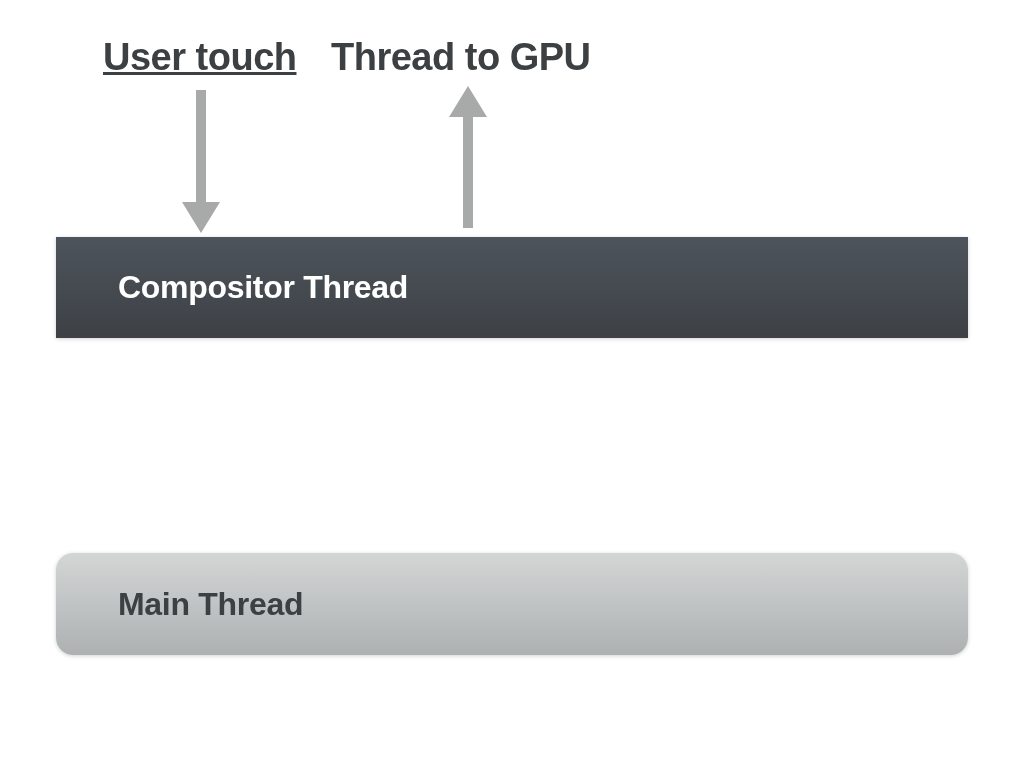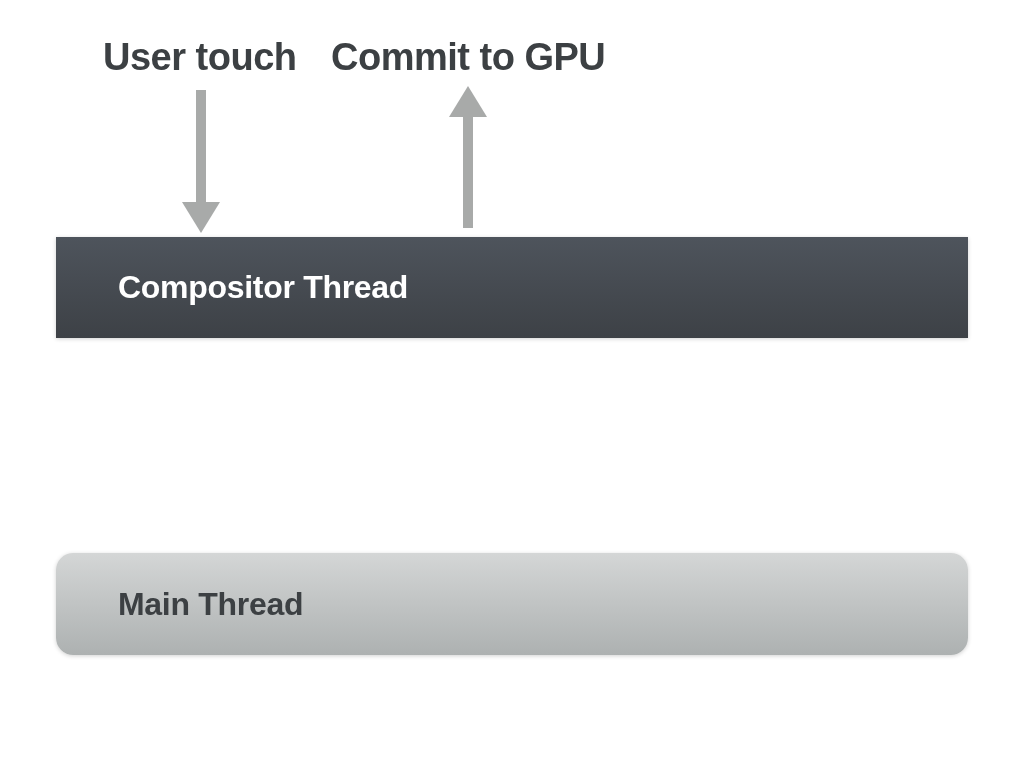--- a/index.html
+++ b/index.html
@@ -20,21 +20,21 @@
   .top-label {
     position: absolute;
     top: 37px;
     font-size: 38px;
     font-weight: bold;
     letter-spacing: -0.5px;
     color: var(--label-text, #3c4043);
     white-space: nowrap;
     line-height: 1.1;
   }
-  .top-label.user-touch { left: 103px; }
+  .top-label.user-touch { left: 103px; text-decoration: underline; }
   .top-label.commit-gpu { left: 331px; }
 
   .arrow {
     position: absolute;
     display: block;
   }
   .arrow-down { left: 182px; top: 90px; }
   .arrow-up   { left: 449px; top: 86px; }
   .arrow .shape { fill: var(--arrow, #a8aaa9); }
 
@@ -75,21 +75,21 @@
     color: var(--main-text, #3c4043);
   }
 </style>
 </head>
 <body>
 
 <div class="canvas">
 
   <div class="top-label user-touch">User touch</div>
 
-  <div class="top-label commit-gpu">Commit to GPU</div>
+  <div class="top-label commit-gpu">Thread to GPU</div>
 
   <svg class="arrow arrow-down" width="38" height="143" viewBox="0 0 38 143" aria-hidden="true">
     <rect class="shape" x="14" y="0" width="10" height="116"></rect>
     <polygon class="shape" points="0,112 38,112 19,143"></polygon>
   </svg>
 
   <svg class="arrow arrow-up" width="38" height="142" viewBox="0 0 38 142" aria-hidden="true">
     <polygon class="shape" points="19,0 0,31 38,31"></polygon>
     <rect class="shape" x="14" y="29" width="10" height="113"></rect>
   </svg>

